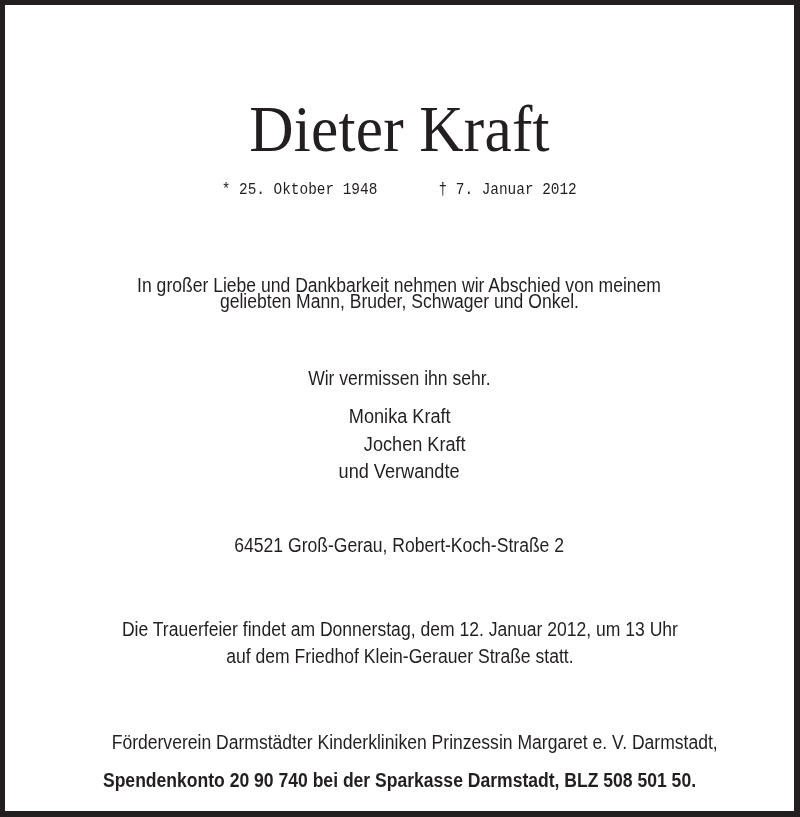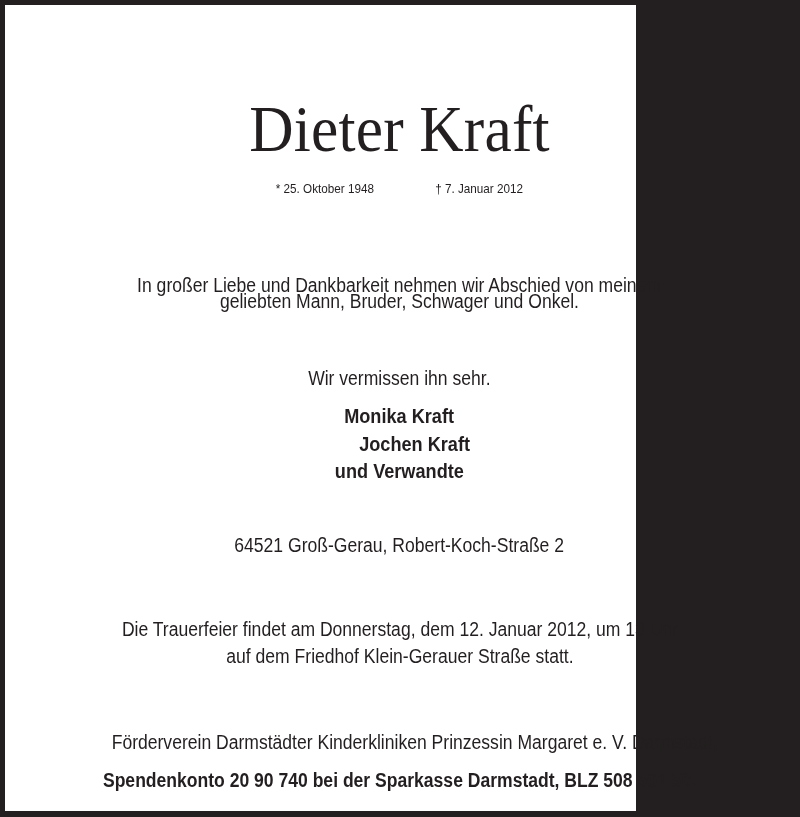--- a/index.html
+++ b/index.html
@@ -1,40 +1,40 @@
 <!DOCTYPE html>
 <html><head>
 <meta charset="utf-8">
 <style>
   html, body { margin: 0; padding: 0; }
   body {
     width: 800px; height: 817px; background: #231f20; position: relative; overflow: hidden;
   }
   .card {
-    position: absolute; left: 5px; top: 5px; width: 631px; height: 806px;
+    position: absolute; left: 5px; top: 5px; width: 789px; height: 806px;
     background: #ffffff;
   }
   .line {
     position: absolute; left: 0; width: 789px; text-align: center;
     color: #231f20; white-space: nowrap;
   }
   .line .t {
     display: inline-block; transform-origin: center center;
   }
   .title {
     font-family: "Liberation Serif", serif; font-size: 66px; letter-spacing: 0.2px;
   }
   .title .t { transform: scaleX(0.93); }
   .body {
     font-family: "Liberation Sans", sans-serif; font-size: 19.5px;
   }
   .body .t { transform: scaleX(0.90); }
-  .bold { font-weight: bold; }
+  .bold { font-weight: normal; }
   .bold .t { transform: scaleX(0.93); }
-  .dates { font-family: Liberation Sans, sans-serif; font-size: 13px; }
+  .dates { font-family: Liberation Mono, monospace; font-size: 16px; }
   .dates .t { transform: scaleX(0.90); }
   .gap { display: inline-block; width: 68px; }
 </style>
 </head>
 <body>
 
 <div class="card">
 
   <div class="line title" style="top:86px;">
     <span class="t">Dieter Kraft</span>

